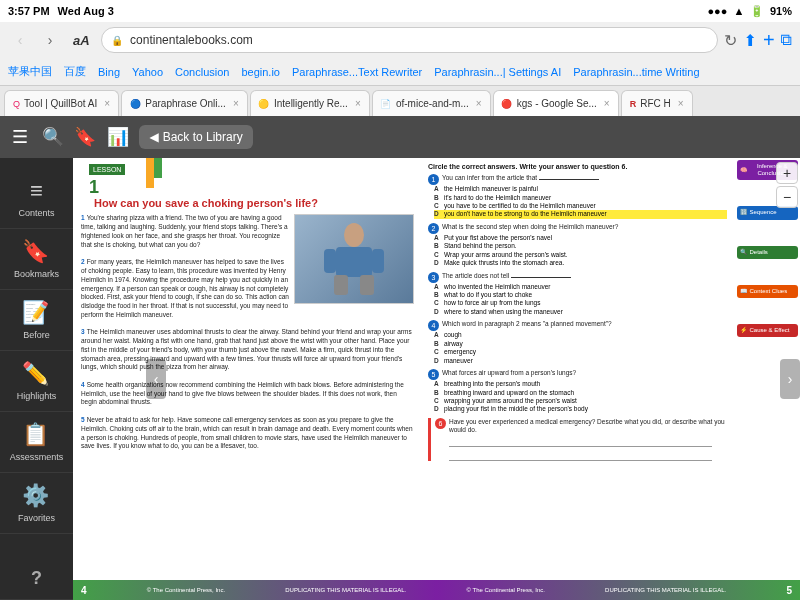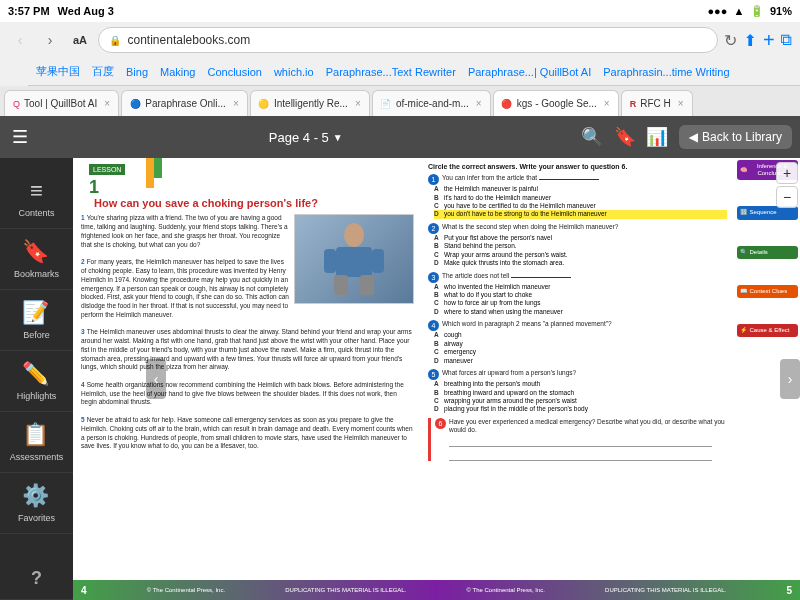--- a/index.html
+++ b/index.html
@@ -29,23 +29,24 @@
     .nav-btn {
       width: 24px; height: 24px;
       display: flex; align-items: center; justify-content: center;
       border-radius: 50%;
       cursor: pointer;
       font-size: 14px;
       color: #666;
     }
     .nav-btn.disabled { color: #ccc; }
     .aa-btn {
-      font-size: 11px; font-weight: 600; color: #333;
+      font-size: 13px; font-weight: 600; color: #333;
       padding: 2px 5px;
       border-radius: 4px;
+      font-style: italic;
     }
     .address-bar {
       flex: 1;
       height: 26px;
       background: #fff;
       border: 1px solid #ccc;
       border-radius: 13px;
       display: flex;
       align-items: center;
       padding: 0 10px;
@@ -64,21 +65,20 @@
       height: 28px;
       background: #f0f0f0;
       display: flex;
       align-items: center;
       padding: 0 8px;
       gap: 12px;
       font-size: 11px;
       color: #333;
       border-bottom: 1px solid #ccc;
       overflow: hidden;
-      margin-left: 28px;
     }
     .bookmark-item { white-space: nowrap; cursor: pointer; color: #007aff; }
 
     
     .tabs-row {
       height: 30px;
       background: #e8e8e8;
       display: flex;
       align-items: flex-end;
       padding: 0 4px;
@@ -355,25 +355,25 @@
   <span class="reload-btn">↻</span>
   <span class="share-btn">⬆</span>
   <span class="plus-btn">+</span>
   <span class="tabs-btn">⧉</span>
 </div>
 
 <div class="bookmarks-bar">
   <span class="bookmark-item">苹果中国</span>
   <span class="bookmark-item">百度</span>
   <span class="bookmark-item">Bing</span>
-  <span class="bookmark-item">Making</span>
+  <span class="bookmark-item">Yahoo</span>
   <span class="bookmark-item">Conclusion</span>
-  <span class="bookmark-item">which.io</span>
+  <span class="bookmark-item">begin.io</span>
   <span class="bookmark-item">Paraphrase...Text Rewriter</span>
-  <span class="bookmark-item">Paraphrase...| QuillBot AI</span>
+  <span class="bookmark-item">Paraphrasin...| Settings AI</span>
   <span class="bookmark-item">Paraphrasin...time Writing</span>
 </div>
 
 <div class="tabs-row">
   <div class="tab">
     <span style="color:#e91e63;font-size:9px;">Q</span>
     <span>Tool | QuillBot AI</span>
     <span class="close">×</span>
   </div>
   <div class="tab">
@@ -398,24 +398,20 @@
   </div>
   <div class="tab">
     <span style="font-size:9px;color:#c62828;font-weight:bold;">R</span>
     <span>RFC H</span>
     <span class="close">×</span>
   </div>
 </div>
 
 <div class="app-toolbar">
   <span class="hamburger">☰</span>
-  <div class="page-indicator">
-    <span>Page 4 - 5</span>
-    <span style="font-size:10px;">▼</span>
-  </div>
   <div class="toolbar-icons">
     <span class="toolbar-icon-btn">🔍</span>
     <span class="toolbar-icon-btn">🔖</span>
     <span class="toolbar-icon-btn">📊</span>
   </div>
   <div class="back-to-library">
     <span>◀</span>
     <span>Back to Library</span>
   </div>
 </div>

